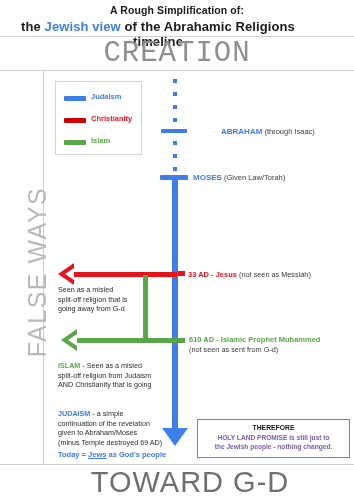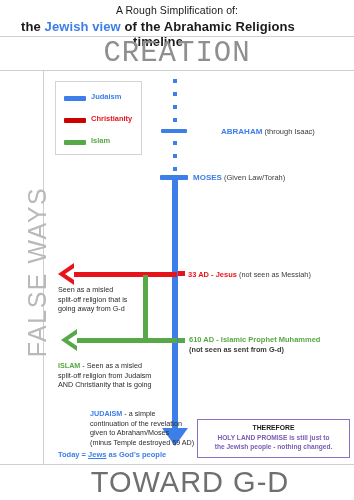--- a/index.html
+++ b/index.html
@@ -13,21 +13,21 @@
   }
   .root{position:relative;width:354px;height:500px;}
 
   
   .header{
     position:absolute;left:0;top:0;width:354px;height:41px;
     text-align:center;
   }
   .header .l1{
     position:absolute;left:0;top:4px;width:354px;
-    font-size:10.5px;font-weight:normal;color:#1a1a1a;letter-spacing:.1px;
+    font-size:10.5px;font-weight:bold;color:#1a1a1a;letter-spacing:.1px;
   }
   .header .l2{
     position:absolute;left:0;top:19px;width:316px;
     font-size:13px;font-weight:bold;color:#1a1a1a;letter-spacing:.1px;
   }
   .header .l2 .jv{color:#3d7ee8;}
 
   .rule-top{
     position:absolute;left:0;top:36px;width:354px;height:1px;background:#cfcfcf;
   }
@@ -222,29 +222,29 @@
 
   <div class="green-line" style="left:75px;top:338px;width:102px;height:5px;"></div>
   <div class="green-arrow-head" style="left:61px;top:329px;"></div>
   <div class="green-arrow-inner" style="left:68px;top:334px;"></div>
   <div class="green-line" style="left:178px;top:338px;width:7px;height:5px;"></div>
 
   <div class="lbl" style="left:189px;top:335px;text-align:right;">
     <span style="color:#57a846;font-weight:bold;font-size:7.5px;">610 AD -</span>
     <span style="color:#57a846;font-weight:bold;font-size:7.5px;">Islamic Prophet Muhammed</span>
   </div>
-  <div class="lbl" style="left:189px;top:345px;color:#3a3a3a;font-size:7.3px;font-weight:bold;">(not seen as sent from G-d)</div>
+  <div class="lbl" style="left:189px;top:345px;color:#3a3a3a;font-size:7.3px;">(not seen as sent from G-d)</div>
 
   <div class="block" style="left:58px;top:361px;width:125px;">
     <div><span class="hd-green">ISLAM</span><span> - Seen as a misled</span></div>
     <div>split-off religion from Judaism</div>
     <div>AND Christianity that is going</div>
   </div>
 
-  <div class="block" style="left:58px;top:409px;width:130px;margin-left:32px;">
+  <div class="block" style="left:58px;top:409px;width:130px;">
     <div><span class="hd-blue">JUDAISM</span><span> - a simple</span></div>
     <div>continuation of the revelation</div>
     <div>given to Abraham/Moses</div>
     <div>(minus Temple destroyed 69 AD)</div>
   </div>
 
   <div class="today" style="left:58px;top:450px;"><span>Today = </span><u>Jews</u><span> as God's people</span></div>
 
   <div class="therefore">
     <div class="t1">THEREFORE</div>

